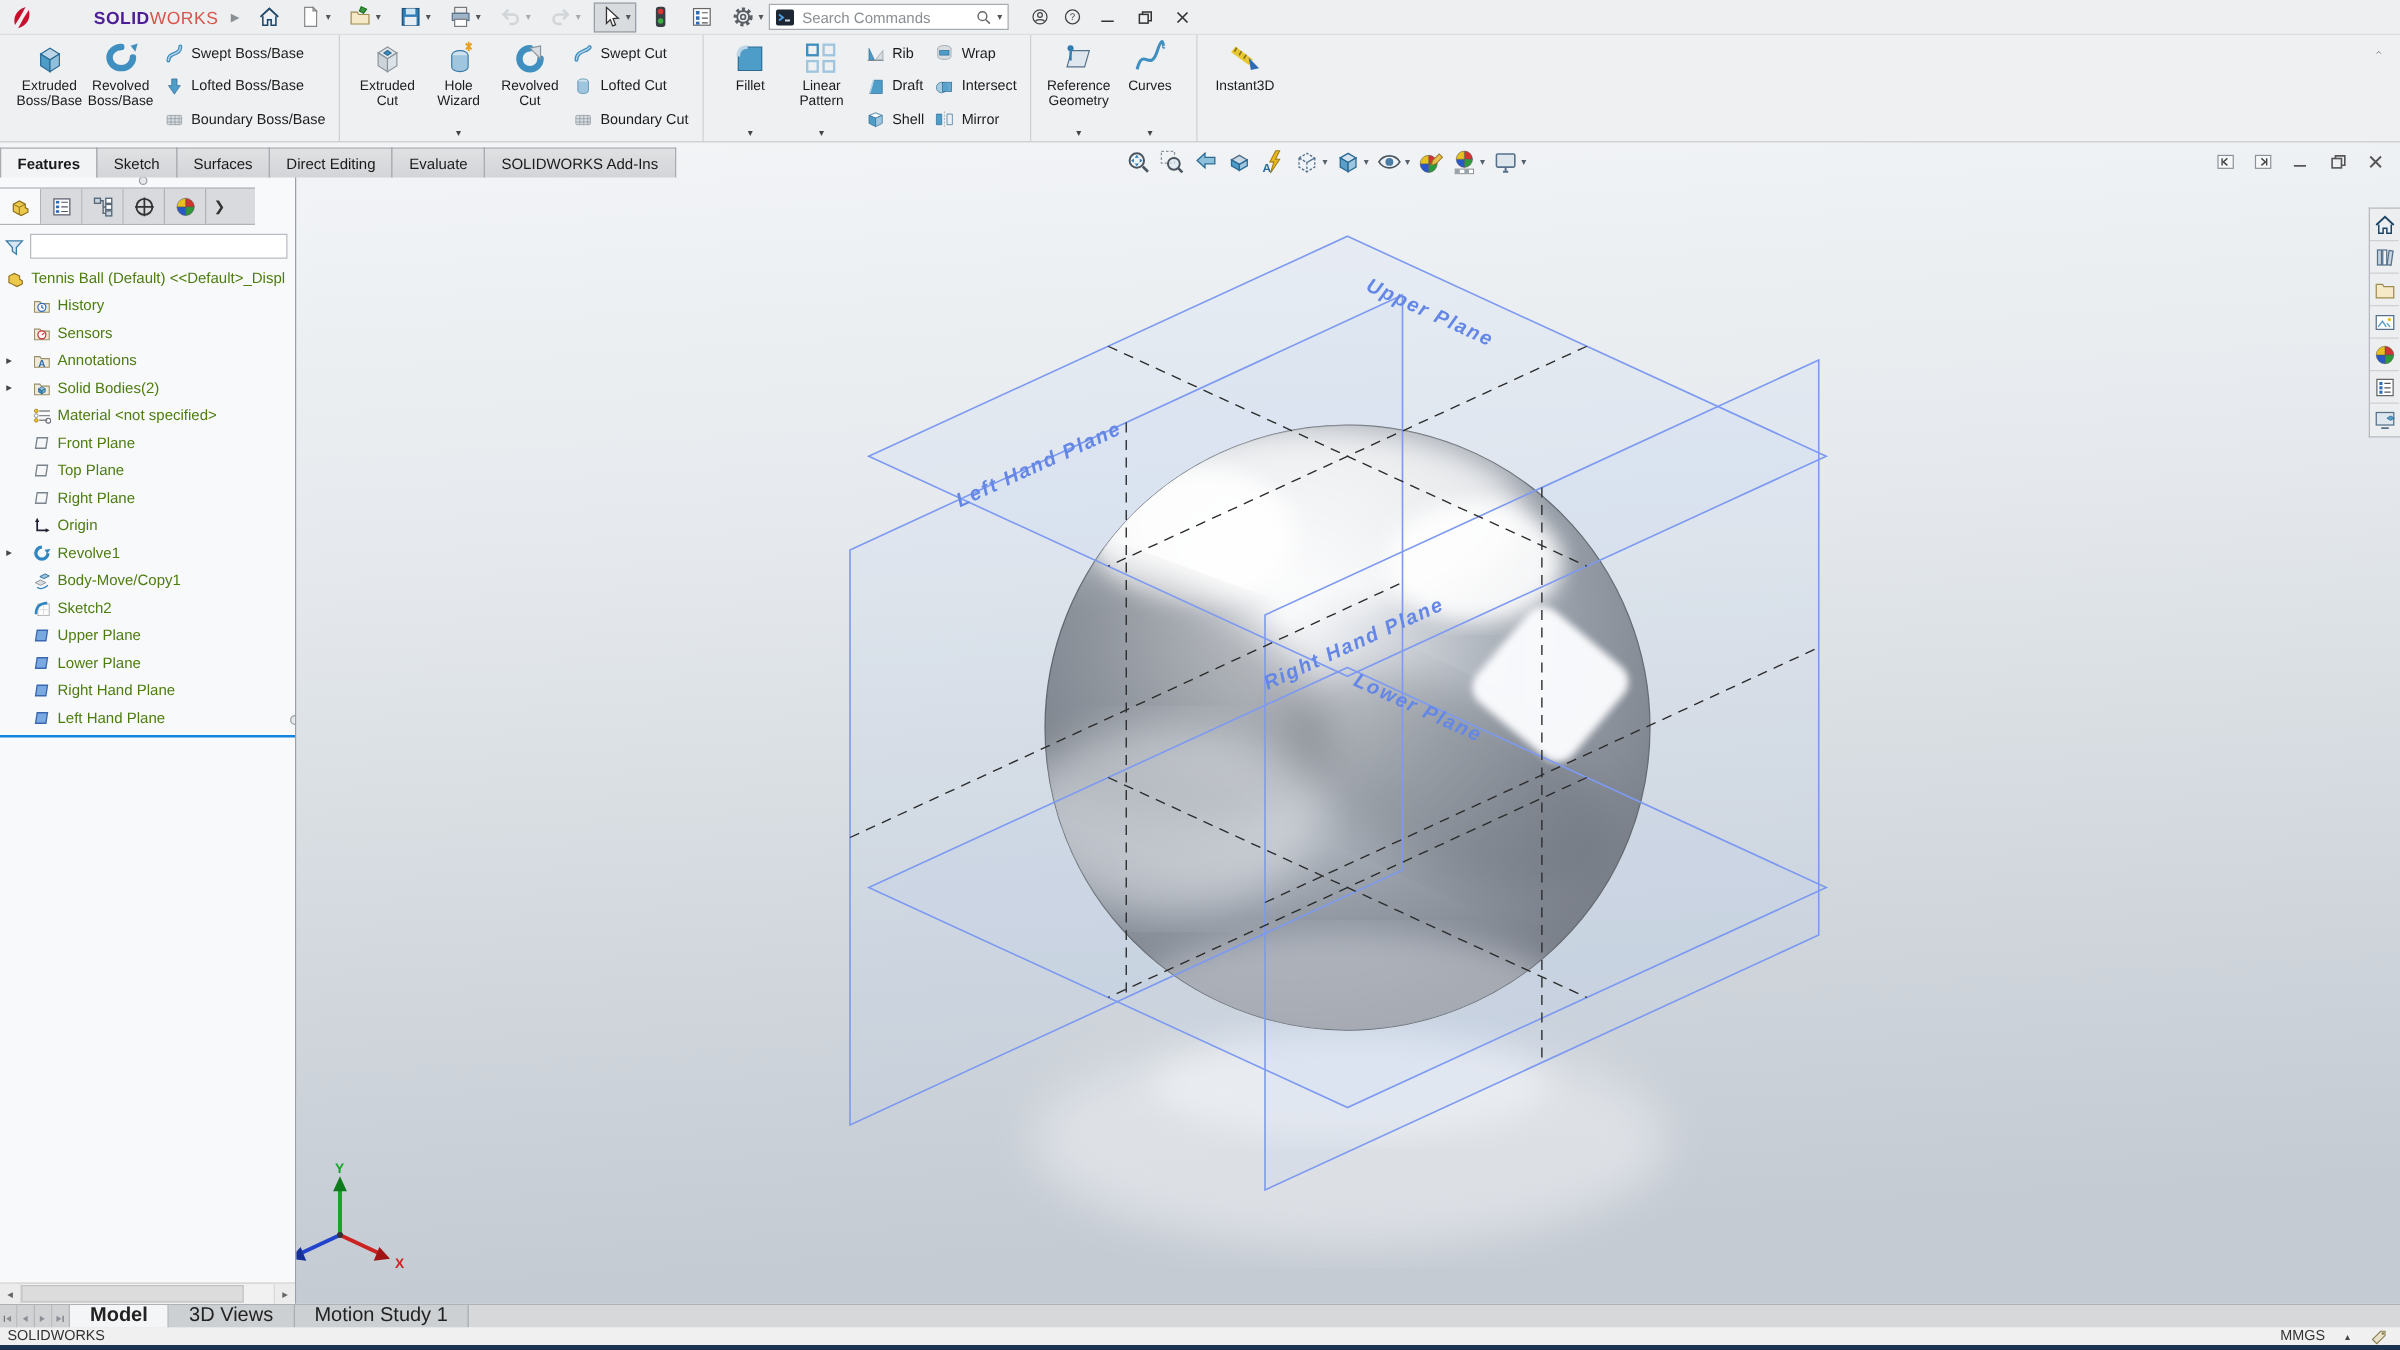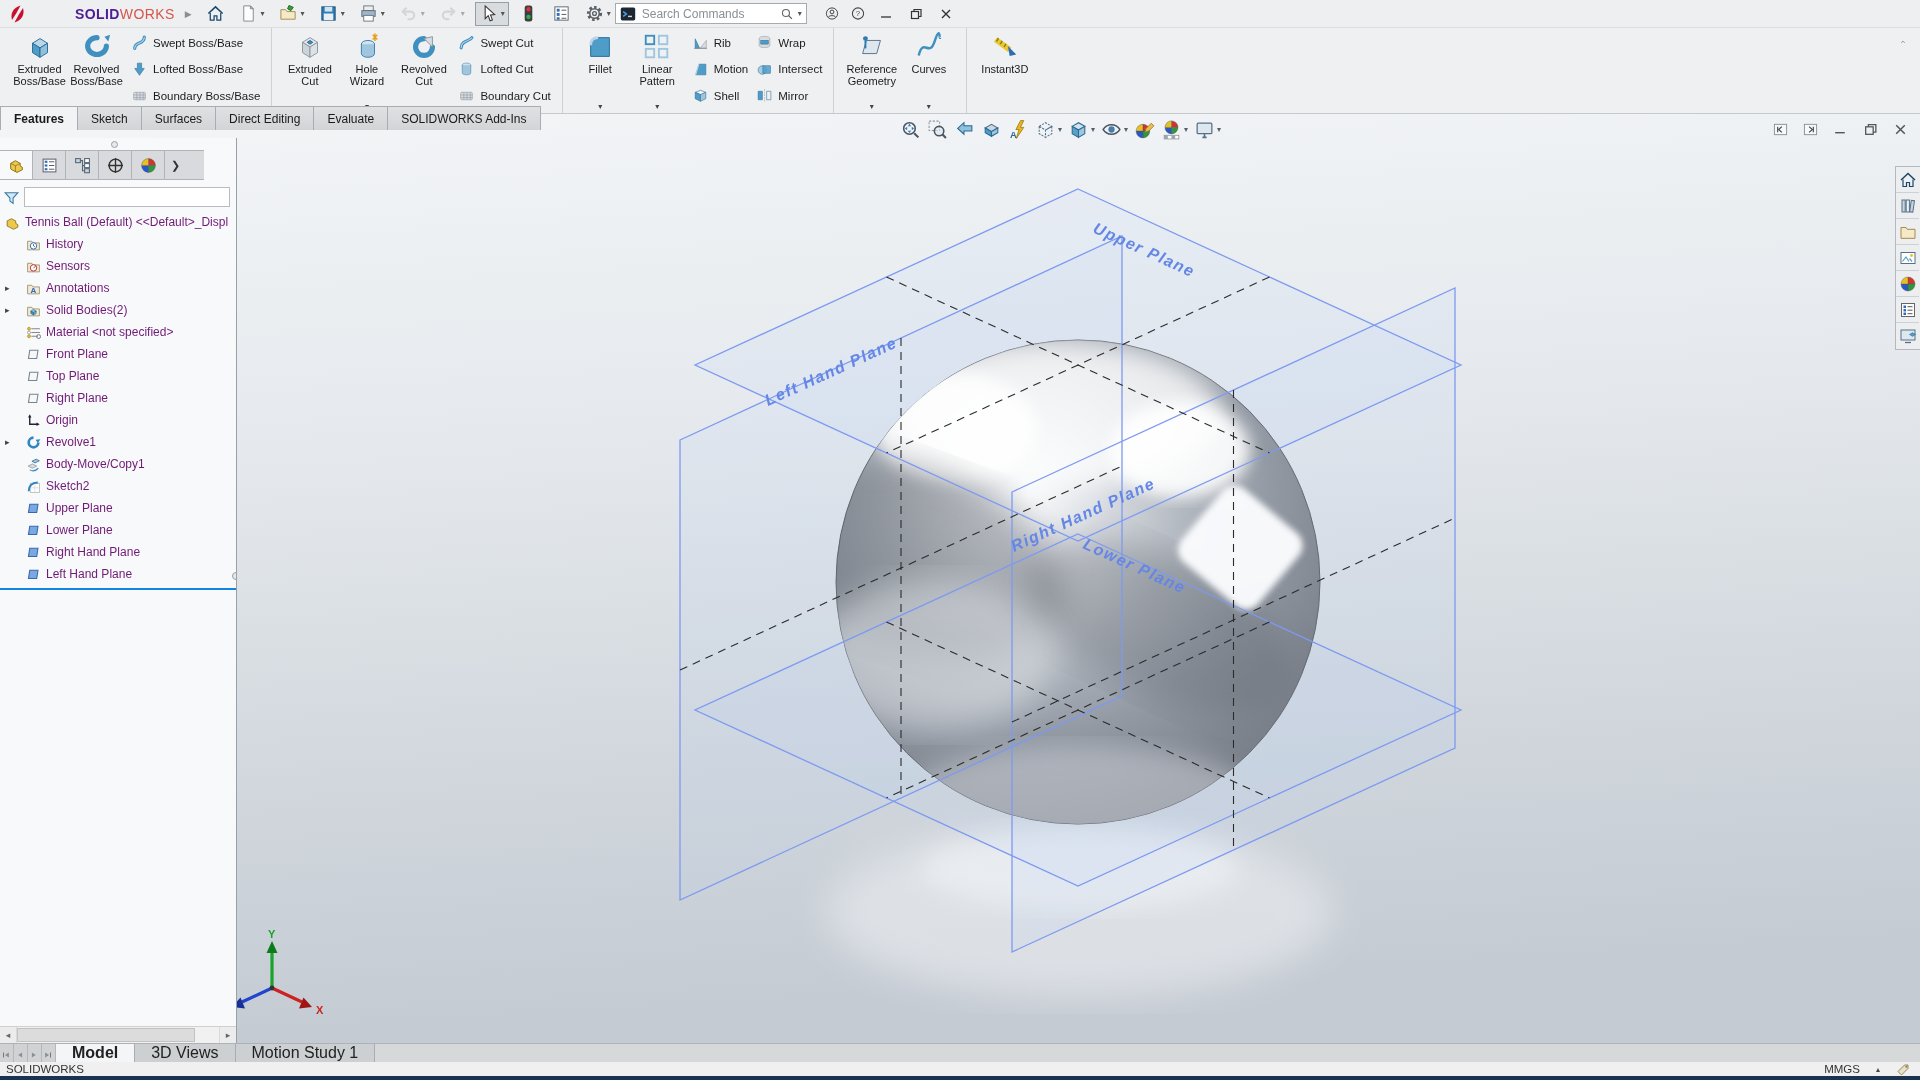--- a/index.html
+++ b/index.html
@@ -40,21 +40,21 @@
   .rlico{width:30px;height:30px;flex:none;}
   .rllabel{font-size:11px;line-height:11.5px;color:#1c1c1c;text-align:center;}
   .rlcaret{font-size:8px;color:#444;margin-top:auto;height:10px;}
   .rcol{display:flex;flex-direction:column;justify-content:space-between;height:76px;padding:4px 2px 2px;margin-left:4px;}
   .rsmall{display:flex;align-items:center;gap:5px;background:none;border:none;padding:0;}
   .rsico{width:17px;height:17px;flex:none;}
   .rslabel{font-size:11.5px;color:#1c1c1c;white-space:nowrap;}
   .ribbon-collapse{position:absolute;right:8px;top:32px;width:18px;height:16px;border:none;background:none;}
 
   
-  .tabstrip{position:absolute;top:106px;left:0;height:24px;display:flex;z-index:30;}
+  .tabstrip{position:absolute;top:118px;left:0;height:24px;display:flex;z-index:30;}
   .ctab{font-size:12px;padding:4px 13px 4px;background:linear-gradient(#dfe1e3,#d2d4d7);border:1px solid #a9adb2;border-bottom:none;color:#1a1a1a;margin-right:-1px;white-space:nowrap;}
   .ctab.active{background:#f2f3f5;font-weight:bold;}
 
   
   .workarea{position:absolute;top:114px;left:0;right:0;height:929px;}
   .scene{position:absolute;inset:0;width:100%;height:100%;}
   .plane-label{font-style:italic;font-weight:600;font-size:16px;letter-spacing:1.5px;fill:#6487e6;}
   .triad-label{font-weight:bold;font-size:11px;}
   .view-label{position:absolute;left:16px;bottom:2px;font-size:13px;font-weight:bold;color:#1a1a1a;z-index:5;}
 
@@ -83,21 +83,21 @@
   .fm-tab.active{background:#f8f9fb;}
   .fm-tab svg{width:17px;height:17px;}
   .fm-chevron{width:20px;border:none;background:none;font-size:11px;color:#333;}
   .fm-filter{display:flex;align-items:center;gap:4px;margin:7px 6px 2px 3px;}
   .fm-filter .funnel{width:17px;height:17px;flex:none;}
   .filter-input{flex:1;height:20px;border:1px solid #b8bcc2;background:#fff;outline:none;font-size:11px;padding:0 4px;}
   .tree{margin-top:4px;}
   .trow{display:flex;align-items:center;height:22px;padding-left:5px;gap:5px;white-space:nowrap;}
   .tarrow{width:16px;font-size:9px;color:#444;flex:none;}
   .tico{width:15px;height:15px;flex:none;}
-  .tlabel{font-size:12px;color:#701a75;}
+  .tlabel{font-size:12px;color:#4d7c0f;}
   .rollback{border-top:2.5px solid #1385e0;margin-top:3px;width:100%;}
   .splitter-grip{position:absolute;right:-4px;top:434px;width:8px;height:8px;border-radius:50%;background:#e6e8ea;border:1px solid #9aa0a7;}
   .panel-hscroll{position:absolute;bottom:0;left:0;right:0;height:17px;background:#f1f1f1;border-top:1px solid #d0d0d0;display:flex;align-items:stretch;}
   .hbtn{width:17px;font-size:9px;color:#666;background:#ececec;border:none;border-right:1px solid #dadada;padding:0;}
   .hbtn.right{border-left:1px solid #dadada;border-right:none;}
   .hthumb{width:178px;background:#dcdcdc;border:1px solid #c2c2c2;margin:1px 0;}
   .hspacer{flex:1;}
 
   
   .doctabs{position:absolute;left:0;right:0;top:1043px;height:19px;background:#d6d8da;border-top:1px solid #aeb2b6;display:flex;align-items:stretch;}
@@ -374,21 +374,21 @@
                 <path d="M6 26 V9 L14 26 Z" fill="#4e9cc8" stroke="#2a6a94"></path>
                 <path d="M16 26 L27 12 V26 Z" fill="#d9dde0" stroke="#8a949c"></path>
               </svg></span>
             <span class="rslabel">Rib</span>
           </button>
           <button class="rsmall">
             <span class="rsico"><svg viewBox="0 0 32 32" width="100%" height="100%" xmlns="http://www.w3.org/2000/svg">
                 <path d="M7 26 L13 6 H26 V26 Z" fill="#4e9cc8" stroke="#2a6a94"></path>
                 <path d="M7 26 L13 6" stroke="#bcd6e8" stroke-width="2"></path>
               </svg></span>
-            <span class="rslabel">Motion</span>
+            <span class="rslabel">Draft</span>
           </button>
           <button class="rsmall">
             <span class="rsico"><svg viewBox="0 0 32 32" width="100%" height="100%" xmlns="http://www.w3.org/2000/svg">
                 <path d="M6 10 L16 6 26 10 16 14 Z" fill="#cfe2ee" stroke="#2a6a94"></path>
                 <path d="M6 10 v12 l10 5 v-13 Z" fill="#4e9cc8" stroke="#2a6a94"></path>
                 <path d="M26 10 v12 l-10 5 v-13 Z" fill="#9fc6de" stroke="#2a6a94"></path>
                 <path d="M9.5 10.3 L16 8 22.5 10.3 16 12.8 Z" fill="#fff"></path>
               </svg></span>
             <span class="rslabel">Shell</span>
           </button>

